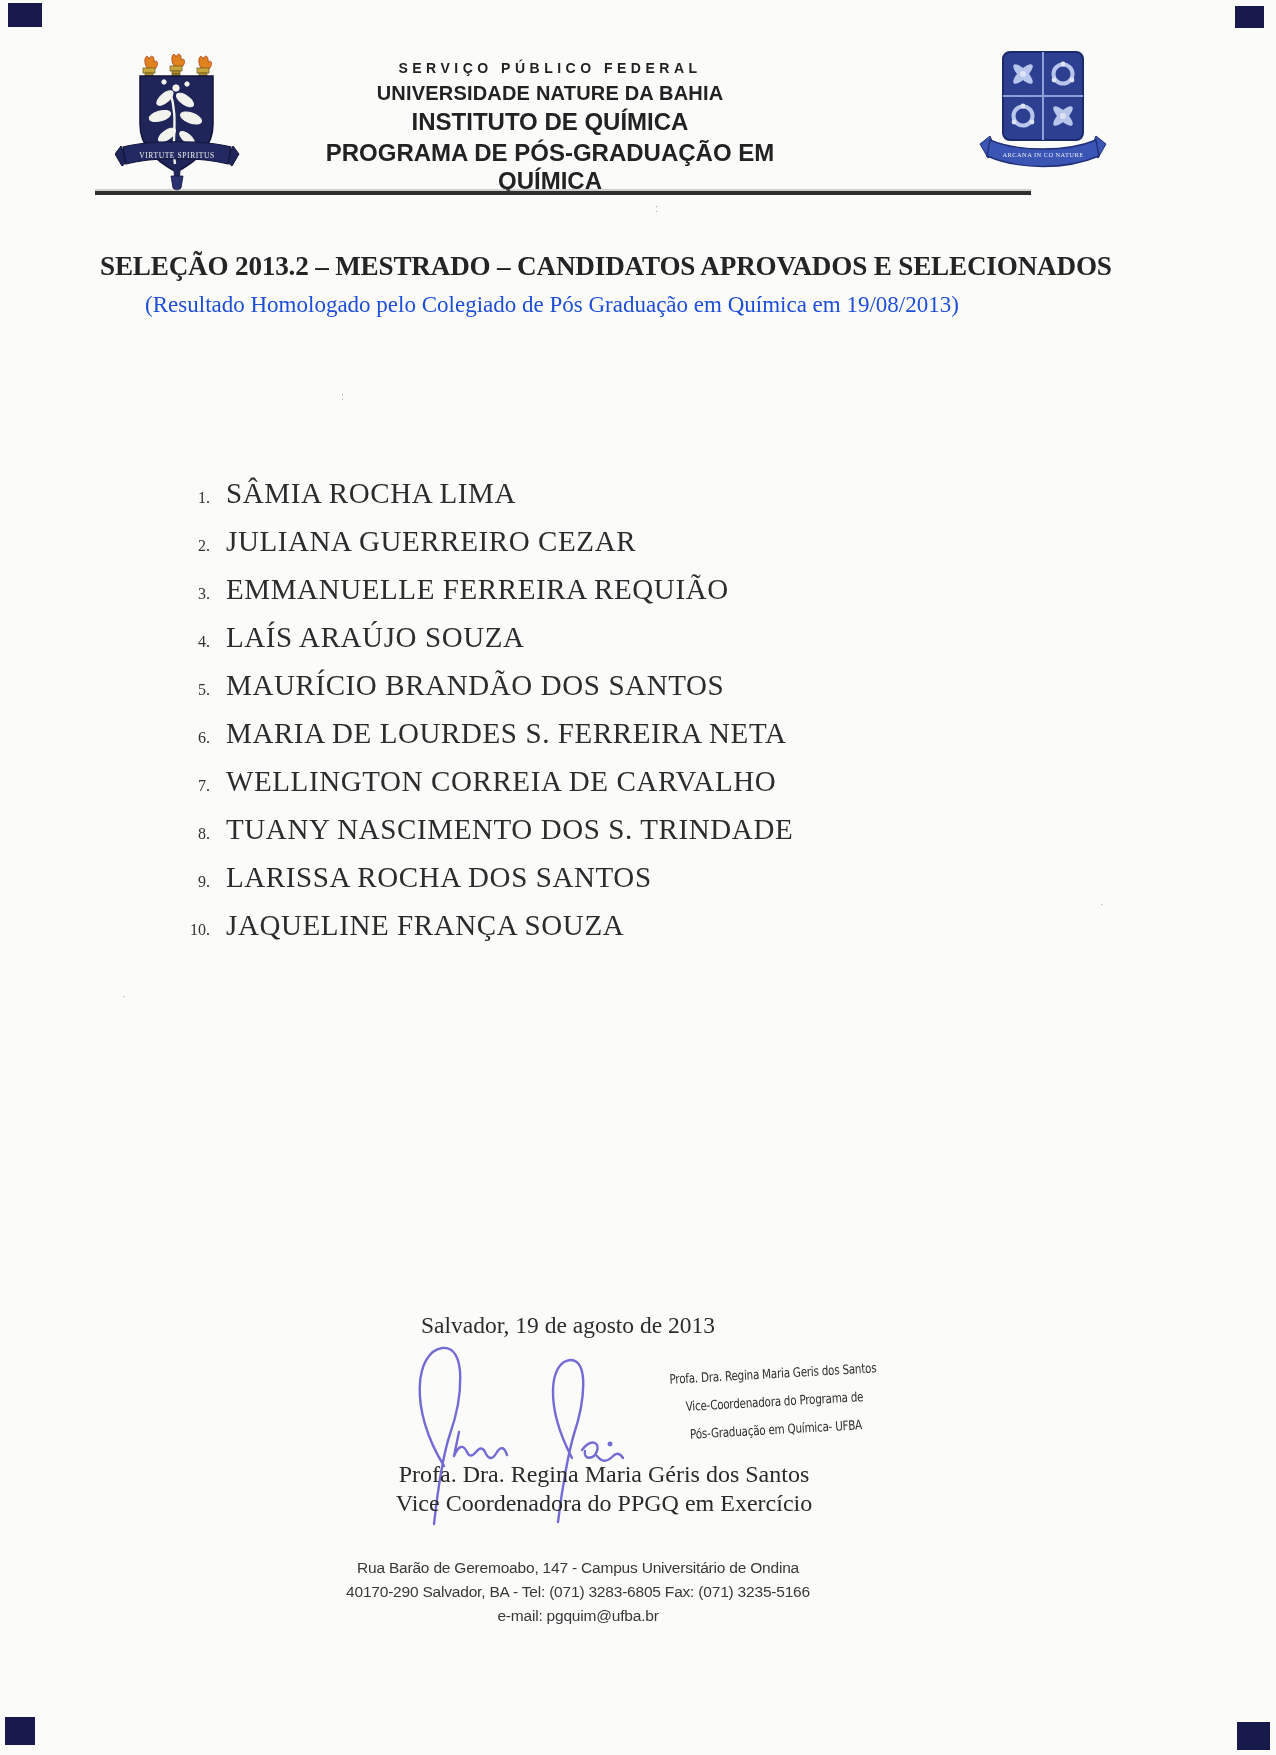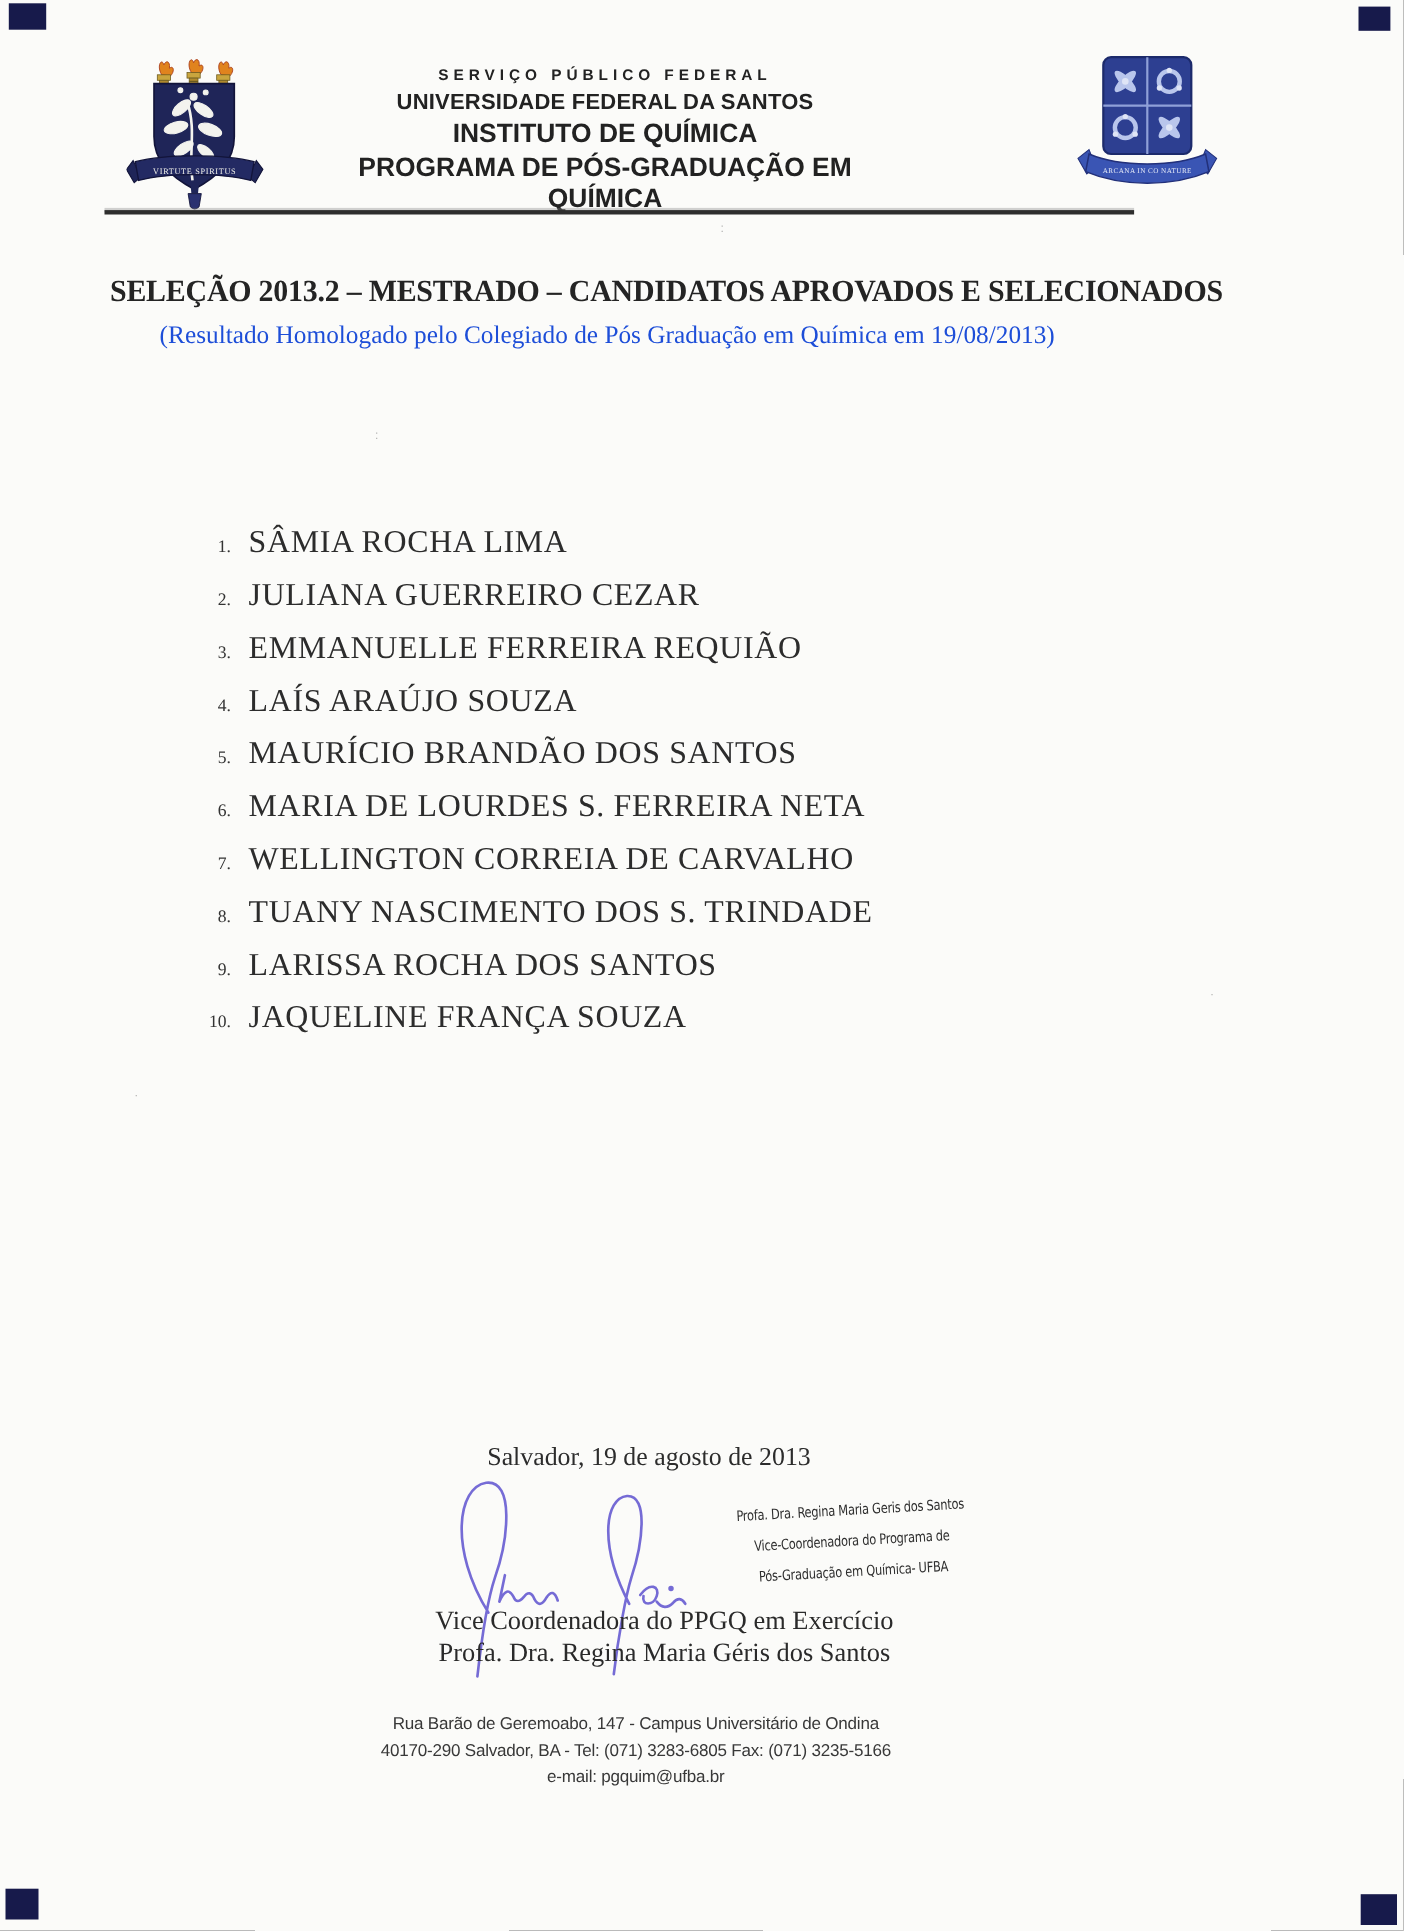--- a/index.html
+++ b/index.html
@@ -56,21 +56,21 @@
   
   .list{position:absolute;left:178px;top:477px;}
   .row{display:flex;align-items:baseline;margin-bottom:18px;height:30px;}
   .row .num{width:32px;text-align:right;font-size:16px;color:#333;flex:none;}
   .row .nm{
     margin-left:16px;font-size:29px;letter-spacing:.6px;
     color:#2c2c2c;white-space:nowrap;
   }
 
   .dateline{
-    position:absolute;left:430px;top:1312px;width:320px;
+    position:absolute;left:408px;top:1312px;width:320px;
     text-align:center;font-size:23.5px;color:#2c2c2c;white-space:nowrap;
   }
 
   .sig{position:absolute;left:386px;top:1338px;pointer-events:none;}
 
   .stamp{
     position:absolute;left:632px;top:1360px;width:285px;
     text-align:center;
     font-family:"DejaVu Sans",sans-serif;
     font-size:13px;color:#2e2e2e;letter-spacing:-.3px;
@@ -146,21 +146,21 @@
       <path d="M8,99 C35,92 89,92 116,99 L113,116 C87,109 37,109 11,116 Z" fill="#232a63" stroke="#12143a" stroke-width="1.2"></path>
       <text x="62" y="110" text-anchor="middle" font-size="7.5" font-family="Liberation Serif, serif" fill="#efefe8" letter-spacing="0.6">VIRTUTE SPIRITUS</text>
 
       <path d="M58,118 h8 l-1,10 h-6 Z" fill="#1f2558"></path>
       <path d="M56,128 h12 l-2,12 q-4,4 -8,0 Z" fill="#2a3170" stroke="#12143a" stroke-width="0.8"></path>
     </svg>
   </div>
 
   <div class="hdr">
     <div class="l1">SERVIÇO PÚBLICO FEDERAL</div>
-    <div class="l2">UNIVERSIDADE FEDERAL DA SANTOS</div>
+    <div class="l2">UNIVERSIDADE NATURE DA BAHIA</div>
     <div class="l3">INSTITUTO DE QUÍMICA</div>
     <div class="l4">PROGRAMA DE PÓS-GRADUAÇÃO EM QUÍMICA</div>
   </div>
 
   <div class="crest right">
     <svg width="130" height="130" viewBox="0 0 130 130">
       <rect x="25" y="8" width="80" height="88" rx="7" fill="#2d3f91" stroke="#1c2a6b" stroke-width="2"></rect>
       <line x1="65" y1="8" x2="65" y2="96" stroke="#8fa0d8" stroke-width="2"></line>
       <line x1="25" y1="52" x2="105" y2="52" stroke="#8fa0d8" stroke-width="2"></line>
       <g fill="#b9c6ec">
@@ -262,22 +262,22 @@
     </svg>
   </div>
 
   <div class="stamp">
     <div>Profa. Dra. Regina Maria Geris dos Santos</div>
     <div>Vice-Coordenadora do Programa de</div>
     <div>Pós-Graduação em Química- UFBA</div>
   </div>
 
   <div class="signer">
+    <div>Profa. Dra. Regina Maria Géris dos Santos</div>
     <div>Vice Coordenadora do PPGQ em Exercício</div>
-    <div>Profa. Dra. Regina Maria Géris dos Santos</div>
   </div>
 
   <div class="footer">
     <div>Rua Barão de Geremoabo, 147 - Campus Universitário de Ondina</div>
     <div>40170-290  Salvador, BA - Tel: (071) 3283-6805 Fax: (071) 3235-5166</div>
     <div>e-mail: pgquim@ufba.br</div>
   </div>
 
 </div>
 

